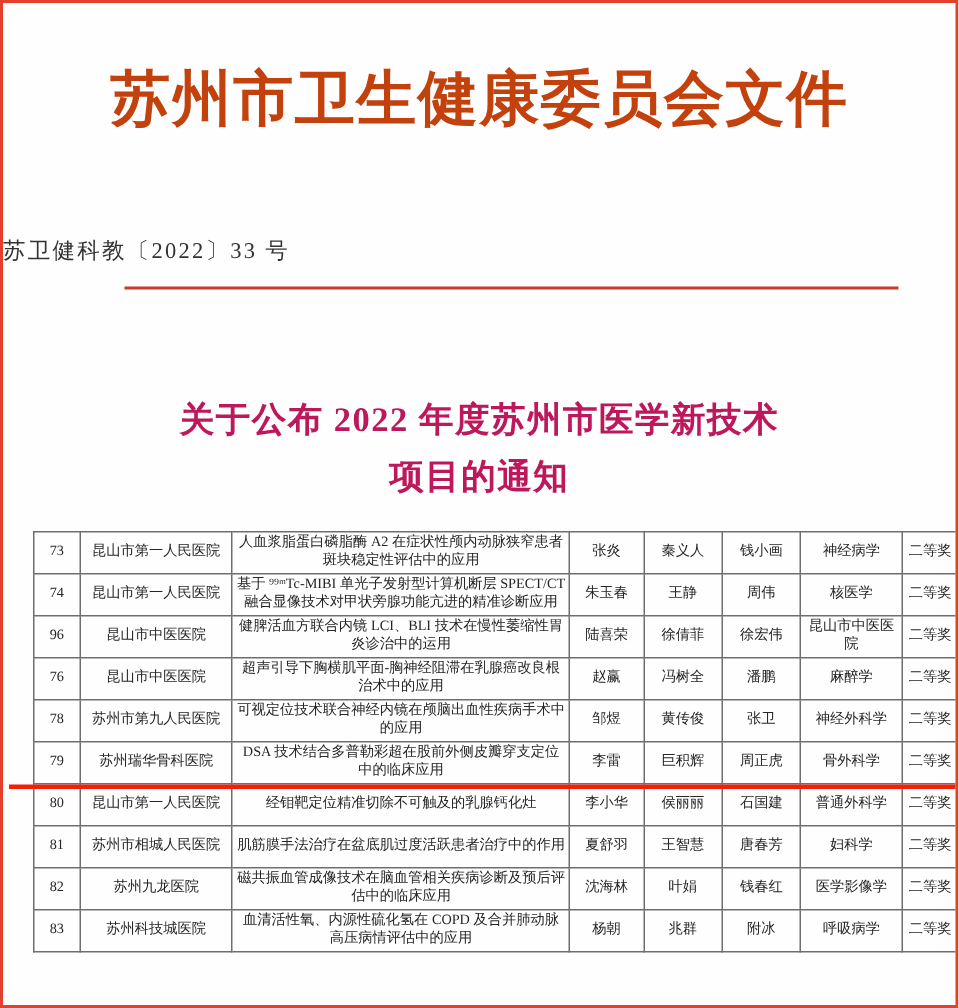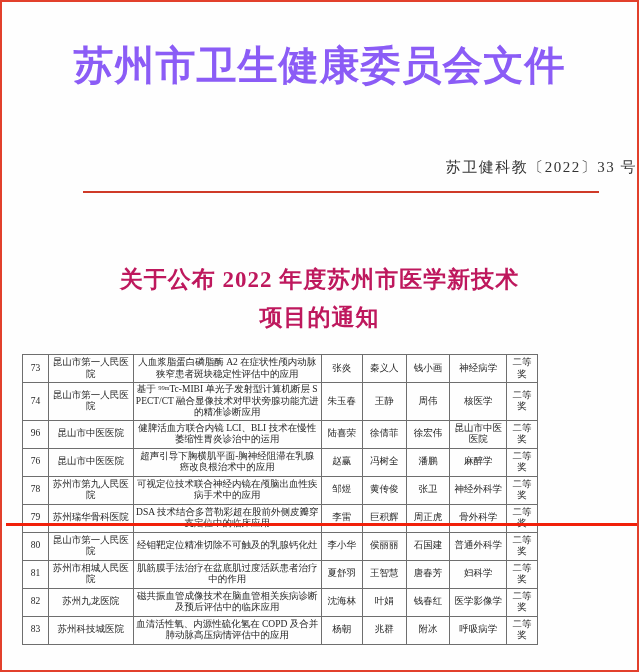--- a/index.html
+++ b/index.html
@@ -11,44 +11,44 @@
     border:2px solid #e2402c;
     overflow:hidden;
     font-family:"Liberation Serif","DejaVu Serif",serif;
     color:#2b2b2b;
   }
   .doc-title{
     position:absolute;top:36px;left:0;right:0;
     text-align:center;
     font-size:40px;font-weight:bold;
     letter-spacing:1px;
-    color:#8b5cf6;
+    color:#c2410c;
     white-space:nowrap;
   }
   .doc-number{
     position:absolute;top:156px;left:0;right:0;
-    text-align:right;
+    text-align:left;
     font-size:15px;color:#333;
     letter-spacing:1.5px;
   }
   .red-rule{
     position:absolute;top:189px;left:81px;
     width:516px;height:2px;
     background:#cf3a28;
   }
   .notice-title{
     position:absolute;top:259px;left:0;right:0;
     text-align:center;
     font-size:23px;font-weight:bold;
     line-height:38px;color:#be185d;
     letter-spacing:1px;
   }
   table.award-table{
     position:absolute;top:352px;left:20px;
-    width:516px;
+    width:617px;
     border-collapse:collapse;
     table-layout:fixed;
     font-size:9.5px;line-height:11.5px;
     color:#252525;
   }
   table.award-table td{
     border:1px solid #6e6e6e;
     text-align:center;
     vertical-align:middle;
     padding:1px 2px;

